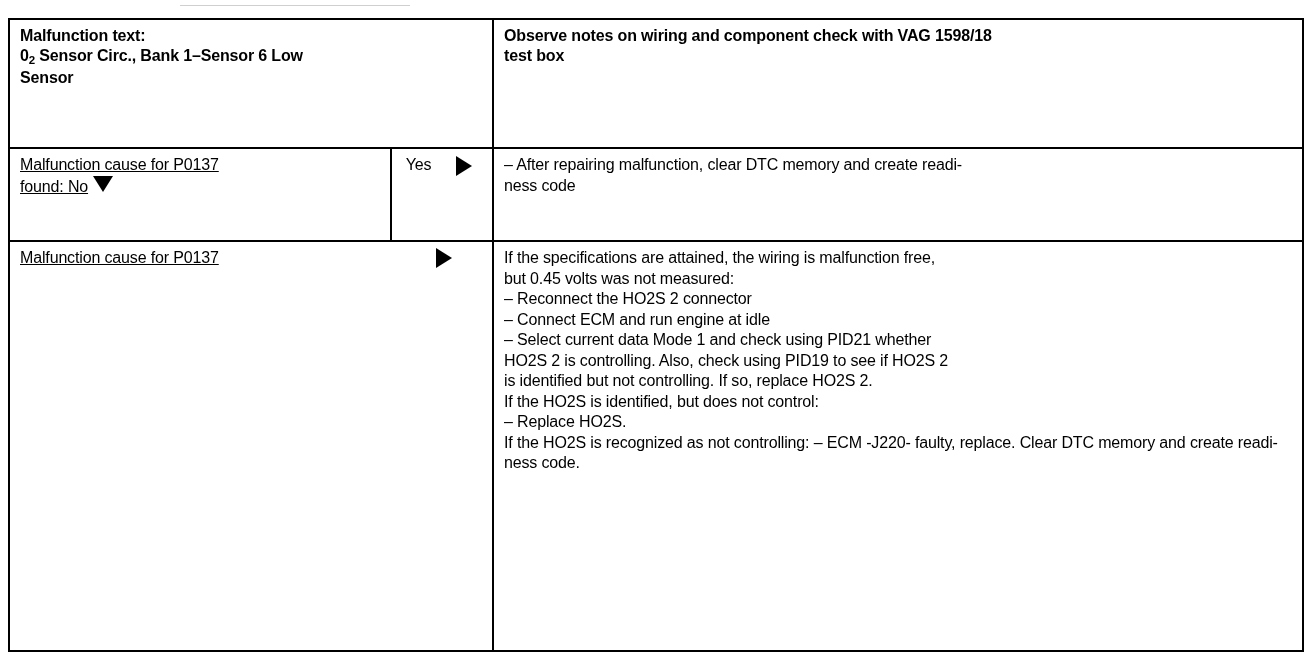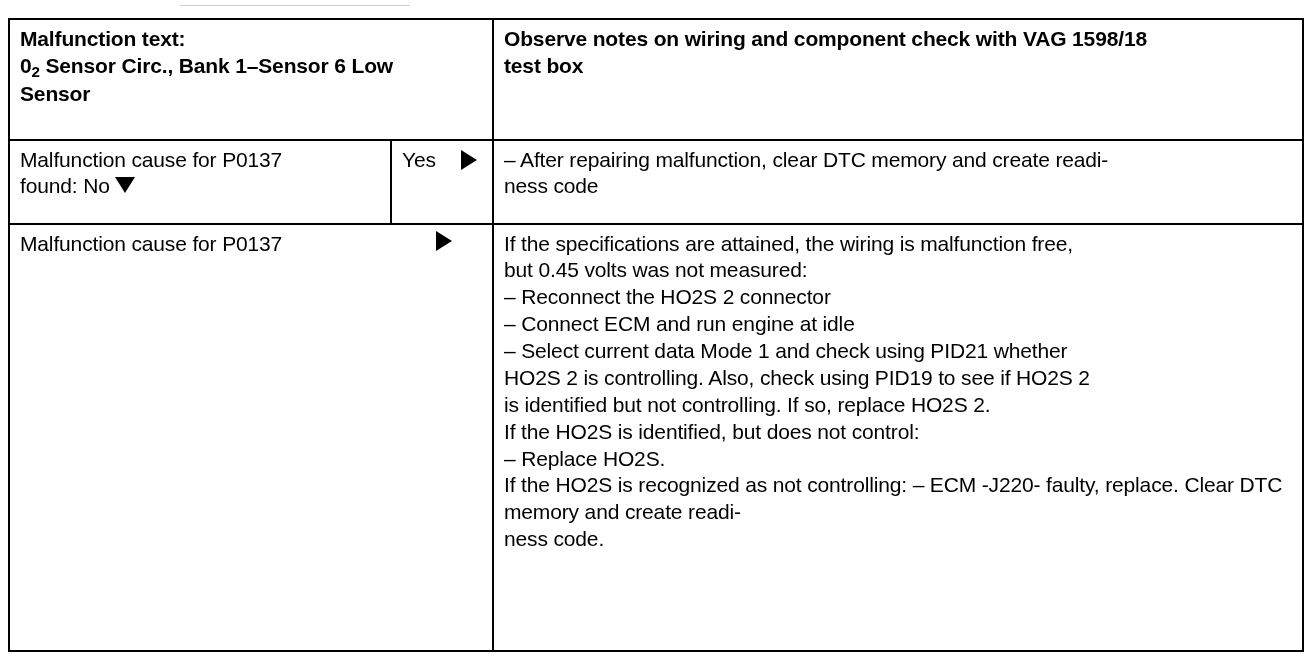--- a/index.html
+++ b/index.html
@@ -34,21 +34,21 @@
     height: 634px;
     border-collapse: collapse;
     table-layout: fixed;
     background: #ffffff;
   }
 
   .dtc-table td {
     border: 2px solid #000000;
     vertical-align: top;
     padding: 6px 16px 4px 10px;
-    font-size: 21px;
+    font-size: 16px;
     line-height: 1.28;
     letter-spacing: -0.15px;
   }
 
   
   col.c-left   { width: 382px; }
   col.c-yes    { width: 102px; }
   col.c-right  { width: 810px; }
 
   .bold-cell {
@@ -69,20 +69,21 @@
     vertical-align: top;
   }
 
   .cause-row {
     display: flex;
     align-items: flex-start;
     justify-content: space-between;
   }
   .cause-label {
     white-space: pre-line;
+    text-decoration: underline;
   }
 
   .yes-cell {
     vertical-align: top;
     text-align: center;
     padding-top: 6px;
   }
   .yes-inner {
     display: inline-flex;
     align-items: center;

